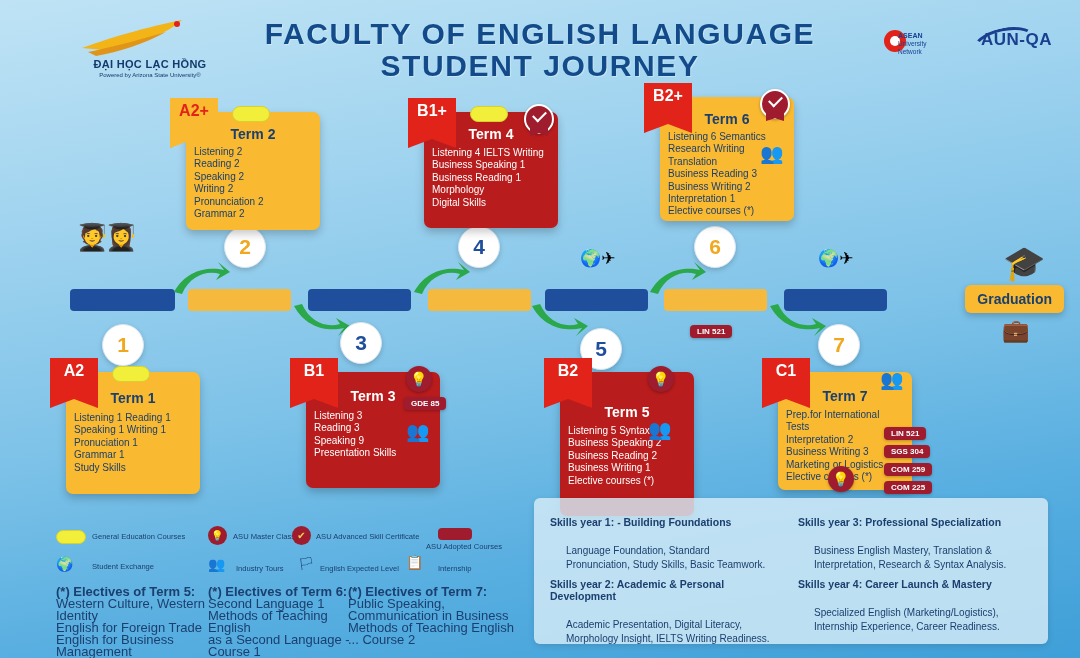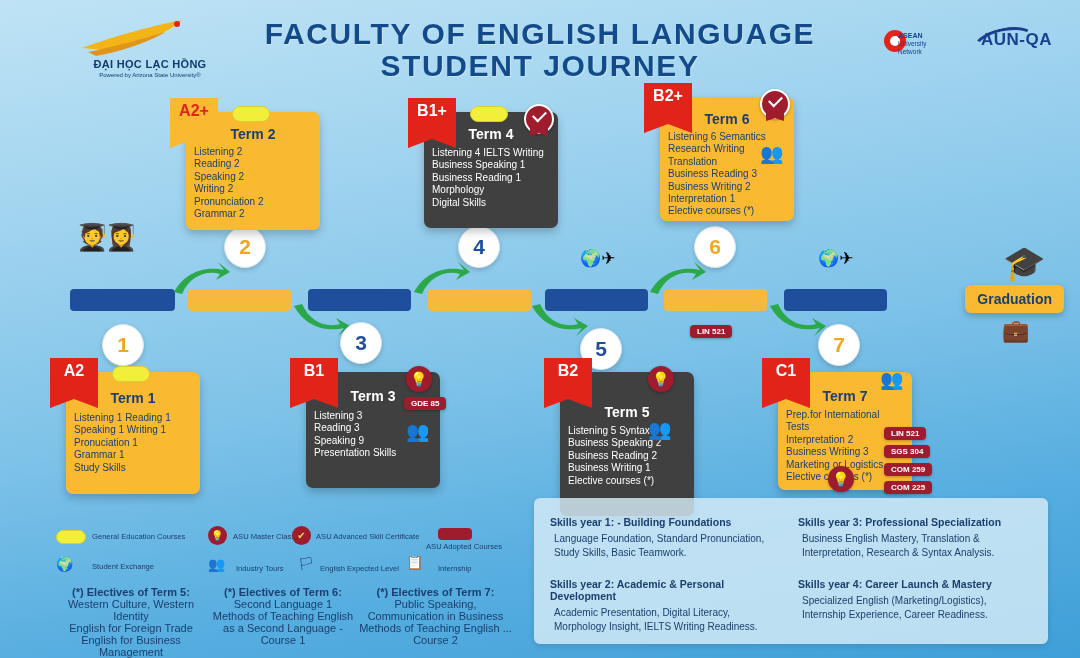--- a/index.html
+++ b/index.html
@@ -45,21 +45,21 @@
   .n-gold{color:#f0a81e;}
   .n-blue{color:#1f4e9c;}
 
   
   .card{border-radius:7px;box-shadow:0 4px 9px rgba(0,0,0,.22);}
   .card .ttl{font-weight:bold;font-size:14px;text-align:center;}
   .card ul{margin:0;padding:0;list-style:none;}
   .card li{font-size:10px;line-height:12.4px;}
   .card.gold{background:#f9b930;color:#1b3f6e;}
   .card.gold .ttl{color:#1b3f6e;}
-  .card.blue{background:#404040;color:#fff;}
+  .card.blue{background:#b91c1c;color:#fff;}
   .card.blue .ttl{color:#fff;}
 
   .flag{position:absolute;left:-16px;top:-14px;width:48px;height:50px;background:#e2231a;
       color:#fff;font-weight:bold;font-size:16px;text-align:center;line-height:26px;
       clip-path:polygon(0 0,100% 0,100% 100%,50% 82%,0 100%);box-shadow:0 2px 4px rgba(0,0,0,.25);}
   .flag.gold{background:#f9b930;color:#e2231a;}
   .pill{position:absolute;width:36px;height:14px;border-radius:8px;background:#f2ef3a;
       border:1px solid #d6d130;}
   .seal{position:absolute;width:26px;height:26px;border-radius:50%;background:#9f1c2e;
       border:2px solid #fff;box-shadow:0 1px 3px rgba(0,0,0,.3);}
@@ -82,29 +82,29 @@
   #cap{right:34px;top:243px;font-size:34px;}
 
   
   #legend{left:48px;top:524px;width:470px;height:118px;color:#1b3f6e;}
   .lg{position:absolute;font-size:7.6px;color:#1b3f6e;}
   .lgchip{position:absolute;width:28px;height:12px;border-radius:7px;background:#f2ef3a;
       border:1px solid #d6d130;}
   .lgtag{position:absolute;width:34px;height:12px;border-radius:4px;background:#9f1c2e;}
   .lgdot{position:absolute;width:19px;height:19px;border-radius:50%;background:#9f1c2e;
       color:#f9d34a;font-size:10px;text-align:center;line-height:19px;}
-  .lgnote{position:absolute;font-size:11px;line-height:12px;color:#1b3f6e;text-align:center;}
+  .lgnote{position:absolute;font-size:13px;line-height:12px;color:#1b3f6e;}
   .lgnote b{font-weight:bold;}
 
   
   #skills{left:534px;top:498px;width:514px;height:146px;background:rgba(214,236,247,.82);
       border-radius:6px;box-shadow:0 2px 6px rgba(0,0,0,.12);}
   .sk{position:absolute;width:236px;color:#1b3f6e;}
   .sk h4{margin:0 0 3px 0;font-size:10.5px;color:#1b3f6e;}
-  .sk p{margin:4px;font-size:10px;line-height:14px;color:#1b3f6e;}
+  .sk p{margin:16px;font-size:10px;line-height:14px;color:#1b3f6e;}
 </style>
 </head>
 <body>
 
 <div class="abs" id="logo">
   <svg class="plane" viewBox="0 0 120 40">
     <path d="M8 30 C30 22 60 12 108 2 C95 14 70 24 40 33 Z" fill="#f2b417"></path>
     <path d="M14 34 C34 30 58 24 92 14 C70 26 45 34 22 38 Z" fill="#e0941a"></path>
     <circle cx="103" cy="6" r="3" fill="#e2231a"></circle>
   </svg>

